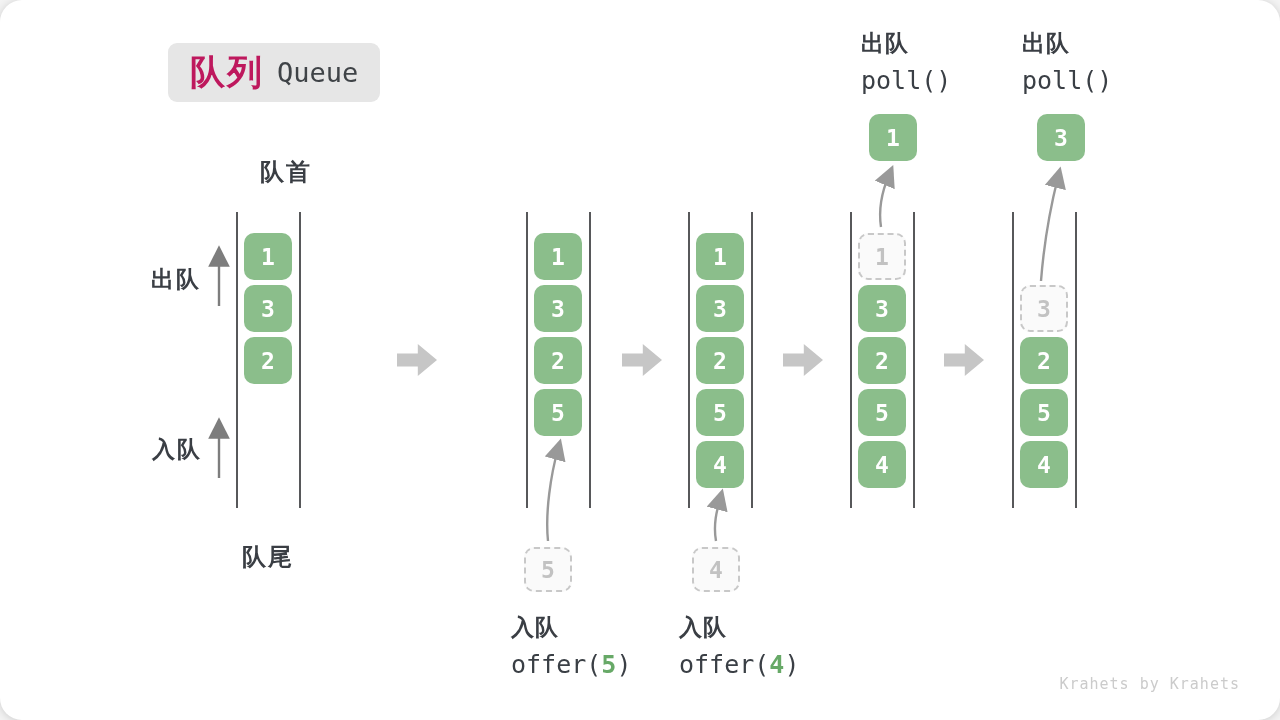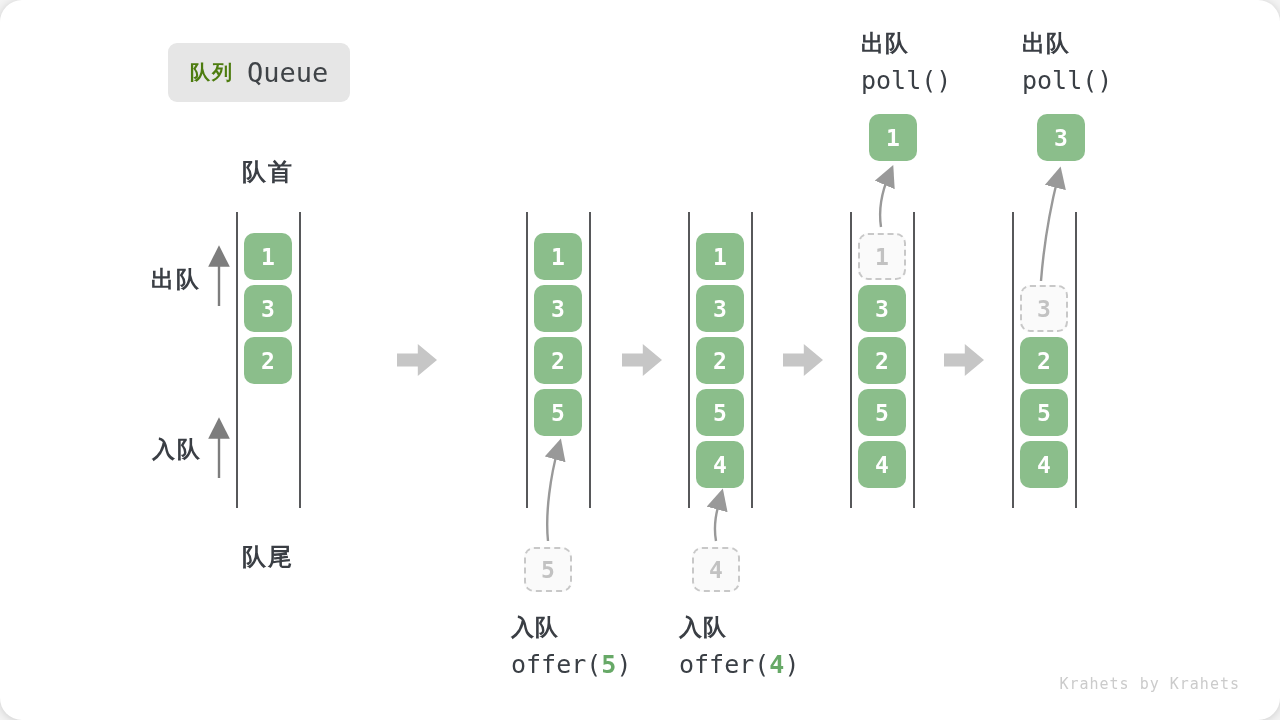--- a/index.html
+++ b/index.html
@@ -9,21 +9,21 @@
     box-shadow:0 1px 8px rgba(0,0,0,.16);
     overflow:hidden;
     font-family:"Liberation Sans", sans-serif;
   }
   .badge {
     position:absolute; left:168px; top:43px; height:59px;
     padding:0 22px; border-radius:9px;
     background:var(--badge_bg,#e6e6e6);
     display:flex; align-items:center; gap:13px;
   }
-  .badge .zh { font-size:20px; font-weight:700; color:#4d7c0f; letter-spacing:2px; }
+  .badge .zh { font-size:35px; font-weight:700; color:#be185d; letter-spacing:2px; }
   .badge .en { font-size:27px; color:#3f4347; font-family:"DejaVu Sans Mono", monospace; }
   .zh-label { position:absolute; font-weight:700; color:#3a3e44; letter-spacing:2px; }
   .zh-label.big { font-size:24px; }
   .zh-label.side { font-size:23px; }
   .qline { position:absolute; width:2px; background:#57585a; }
   .box {
     position:absolute; width:48px; height:47px; border-radius:10px;
     display:flex; align-items:center; justify-content:center;
     font-family:"DejaVu Sans Mono", monospace; font-weight:700; font-size:23px;
     box-sizing:border-box;
@@ -48,21 +48,21 @@
 </head>
 <body>
 
 <div class="stage">
 
   <div class="badge">
     <span class="zh">队列</span>
     <span class="en">Queue</span>
   </div>
 
-  <div class="zh-label big" style="left:242px; top:156px;">队首</div>
+  <div class="zh-label big" style="left:260px; top:156px;">队首</div>
   <div class="zh-label big" style="left:242px; top:541px;">队尾</div>
   <div class="zh-label side" style="left:151px; top:264px;">出队</div>
   <div class="zh-label side" style="left:152px; top:434px;">入队</div>
 
   <div class="step-arrow" style="left:397px; top:344px;"></div>
   <div class="step-arrow" style="left:622px; top:344px;"></div>
   <div class="step-arrow" style="left:783px; top:344px;"></div>
   <div class="step-arrow" style="left:944px; top:344px;"></div>
 
   <div id="queue-layer">

